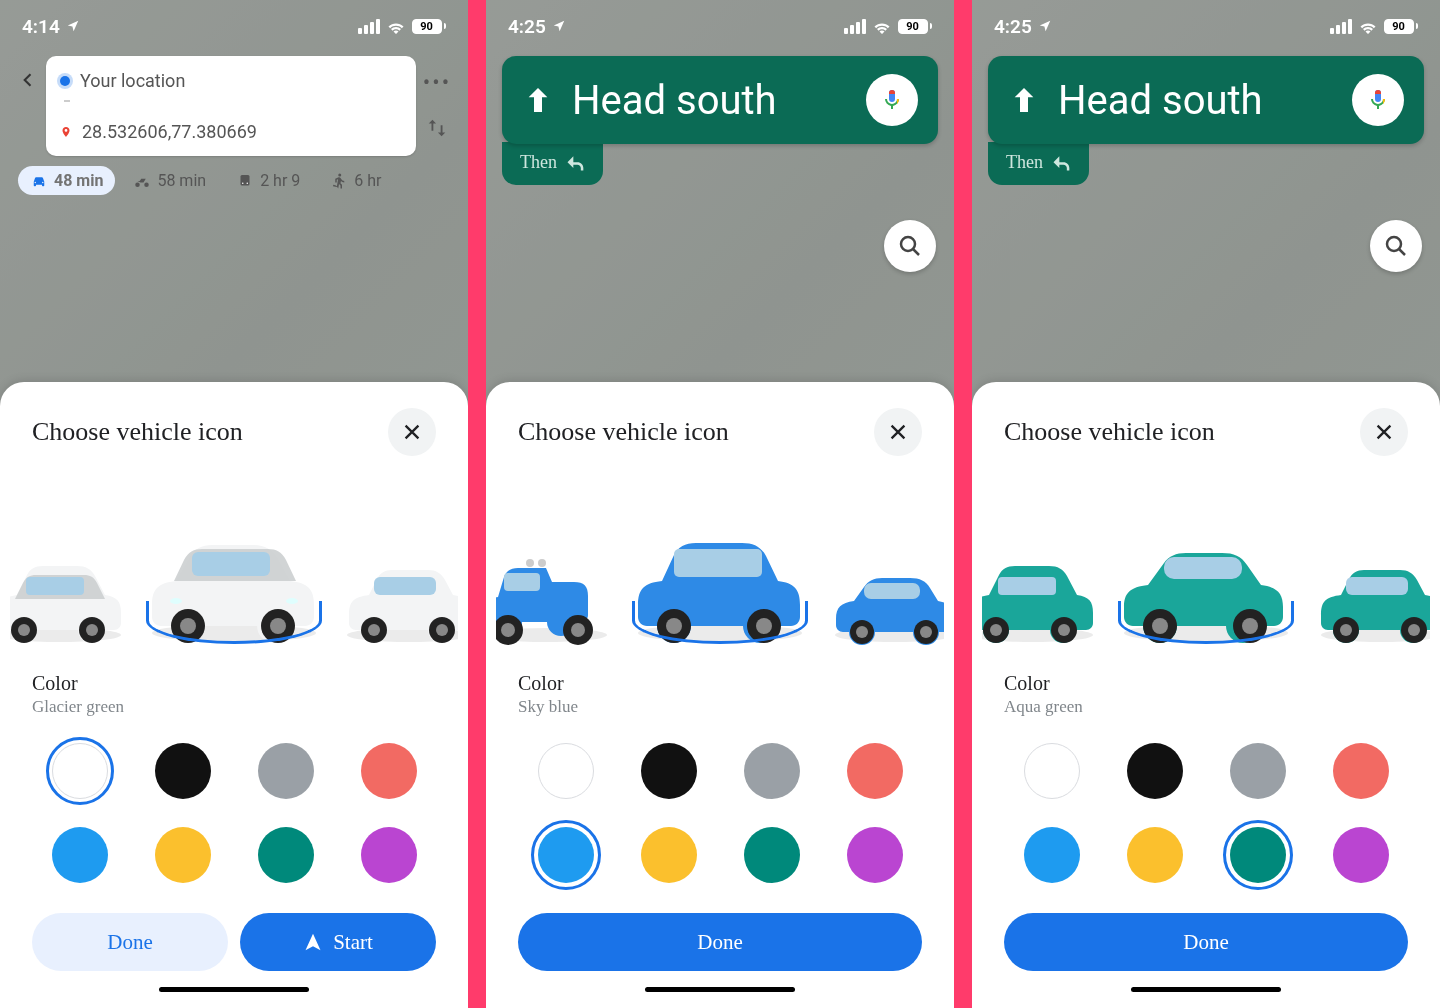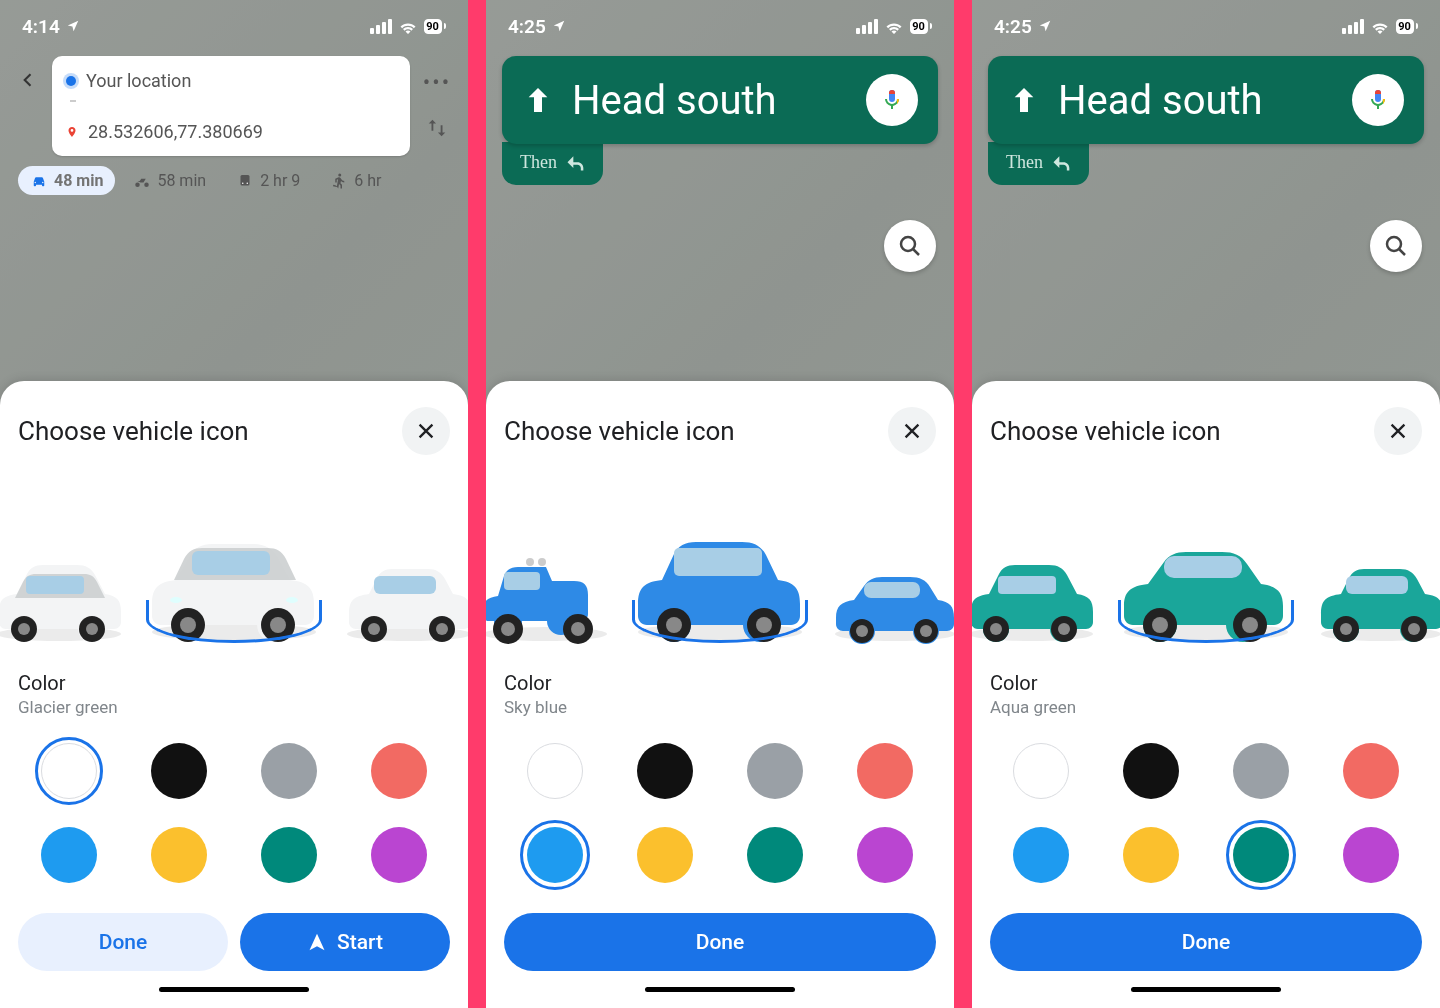--- a/index.html
+++ b/index.html
@@ -24,27 +24,27 @@
     font-weight: 600; font-size: 19px; color:#fff; z-index:6;
   }
   .status-left { display:flex; align-items:center; gap:6px; }
   .status-left svg { width:14px;height:14px; }
   .status-right { display:flex; align-items:center; gap:6px; }
   .sig-bars { display:flex; align-items:flex-end; gap:2px; }
   .sig-bars span { width:4px; background:#fff; border-radius:1px; }
   .sig-bars span:nth-child(1){height:6px;} .sig-bars span:nth-child(2){height:9px;}
   .sig-bars span:nth-child(3){height:12px;} .sig-bars span:nth-child(4){height:15px;}
   .batt { display:flex; align-items:center; gap:2px; }
-  .batt-body { width:18px; height:15px; border:1.5px solid #fff; border-radius:4px; position:relative; background:#fff; }
+  .batt-body { width:30px; height:15px; border:1.5px solid #fff; border-radius:4px; position:relative; background:#fff; }
   .batt-body span { position:absolute; inset:0; display:flex; align-items:center; justify-content:center; font-size:11px; font-weight:700; color:#000;}
   .batt-cap { width:2.5px; height:6px; background:#fff; border-radius:0 2px 2px 0; }
   
   .header-pad { padding: 12px 14px 0; z-index:6; position:relative;}
   
-  .route-box { display:flex; align-items:flex-start; gap:10px; }
+  .route-box { display:flex; align-items:flex-start; gap:4px; }
   .route-back { width:28px; display:flex; justify-content:center; padding-top:14px; }
   .route-back svg{width:20px;height:20px;}
   .route-fields { flex:1; background:#fff; border-radius:10px; padding:6px 0; box-shadow:0 1px 2px rgba(0,0,0,.15);}
   .route-field { display:flex; align-items:center; gap:10px; padding:8px 14px; font-size:18px; color:#555;}
   .route-field .dot{width:10px;height:10px;border-radius:50%;}
   .dot-blue{background:#1a73e8; box-shadow:0 0 0 3px rgba(26,115,232,.25);}
   .dot-red{width:12px;height:12px;}
   .route-sep{height:14px; display:flex; padding-left:18px;}
   .route-sep span{width:2px;height:2px;background:#bbb;border-radius:50%;margin:1px 0;}
   .route-side{width:34px;display:flex;flex-direction:column;align-items:center;gap:22px;padding-top:14px;color:#555;}
@@ -64,23 +64,24 @@
   .nav-then{
     background:#0b6b55;color:#cfe7df;font-size:18px;
     display:inline-flex;align-items:center;gap:8px;
     padding:10px 18px 12px; border-radius:0 0 14px 14px; margin-left:0; margin-top:-2px;font-family:Liberation Serif, serif;
   }
   .search-fab{position:absolute;right:18px;top:220px;width:52px;height:52px;border-radius:50%;background:#fff;display:flex;align-items:center;justify-content:center;box-shadow:0 2px 4px rgba(0,0,0,.2);z-index:6;}
   
   .sheet{
     position:absolute; left:0; right:0; bottom:0;
     background:#fff; border-radius:24px 24px 0 0;
-    padding:26px 18px 16px;
+    padding:26px 32px 16px;
     box-shadow:0 -2px 10px rgba(0,0,0,.12);
     z-index:20;
+    font-family:Liberation Serif, serif;
   }
   .sheet-head{display:flex;align-items:center;justify-content:space-between;margin-bottom:24px;}
   .sheet-title{font-size:26px;color:#202124;font-weight:400;}
   .close-btn{width:48px;height:48px;border-radius:50%;background:#f1f3f4;display:flex;align-items:center;justify-content:center;}
   .close-btn svg{width:22px;height:22px;}
   
   .car-row{display:flex;align-items:flex-end;justify-content:center;gap:0;height:170px;margin:0 -22px 22px;overflow:hidden;position:relative;}
   .car{flex:0 0 auto;display:flex;align-items:flex-end;justify-content:center;}
   .car-side{width:150px;height:120px;}
   .car-mid{width:200px;height:150px;position:relative;}

